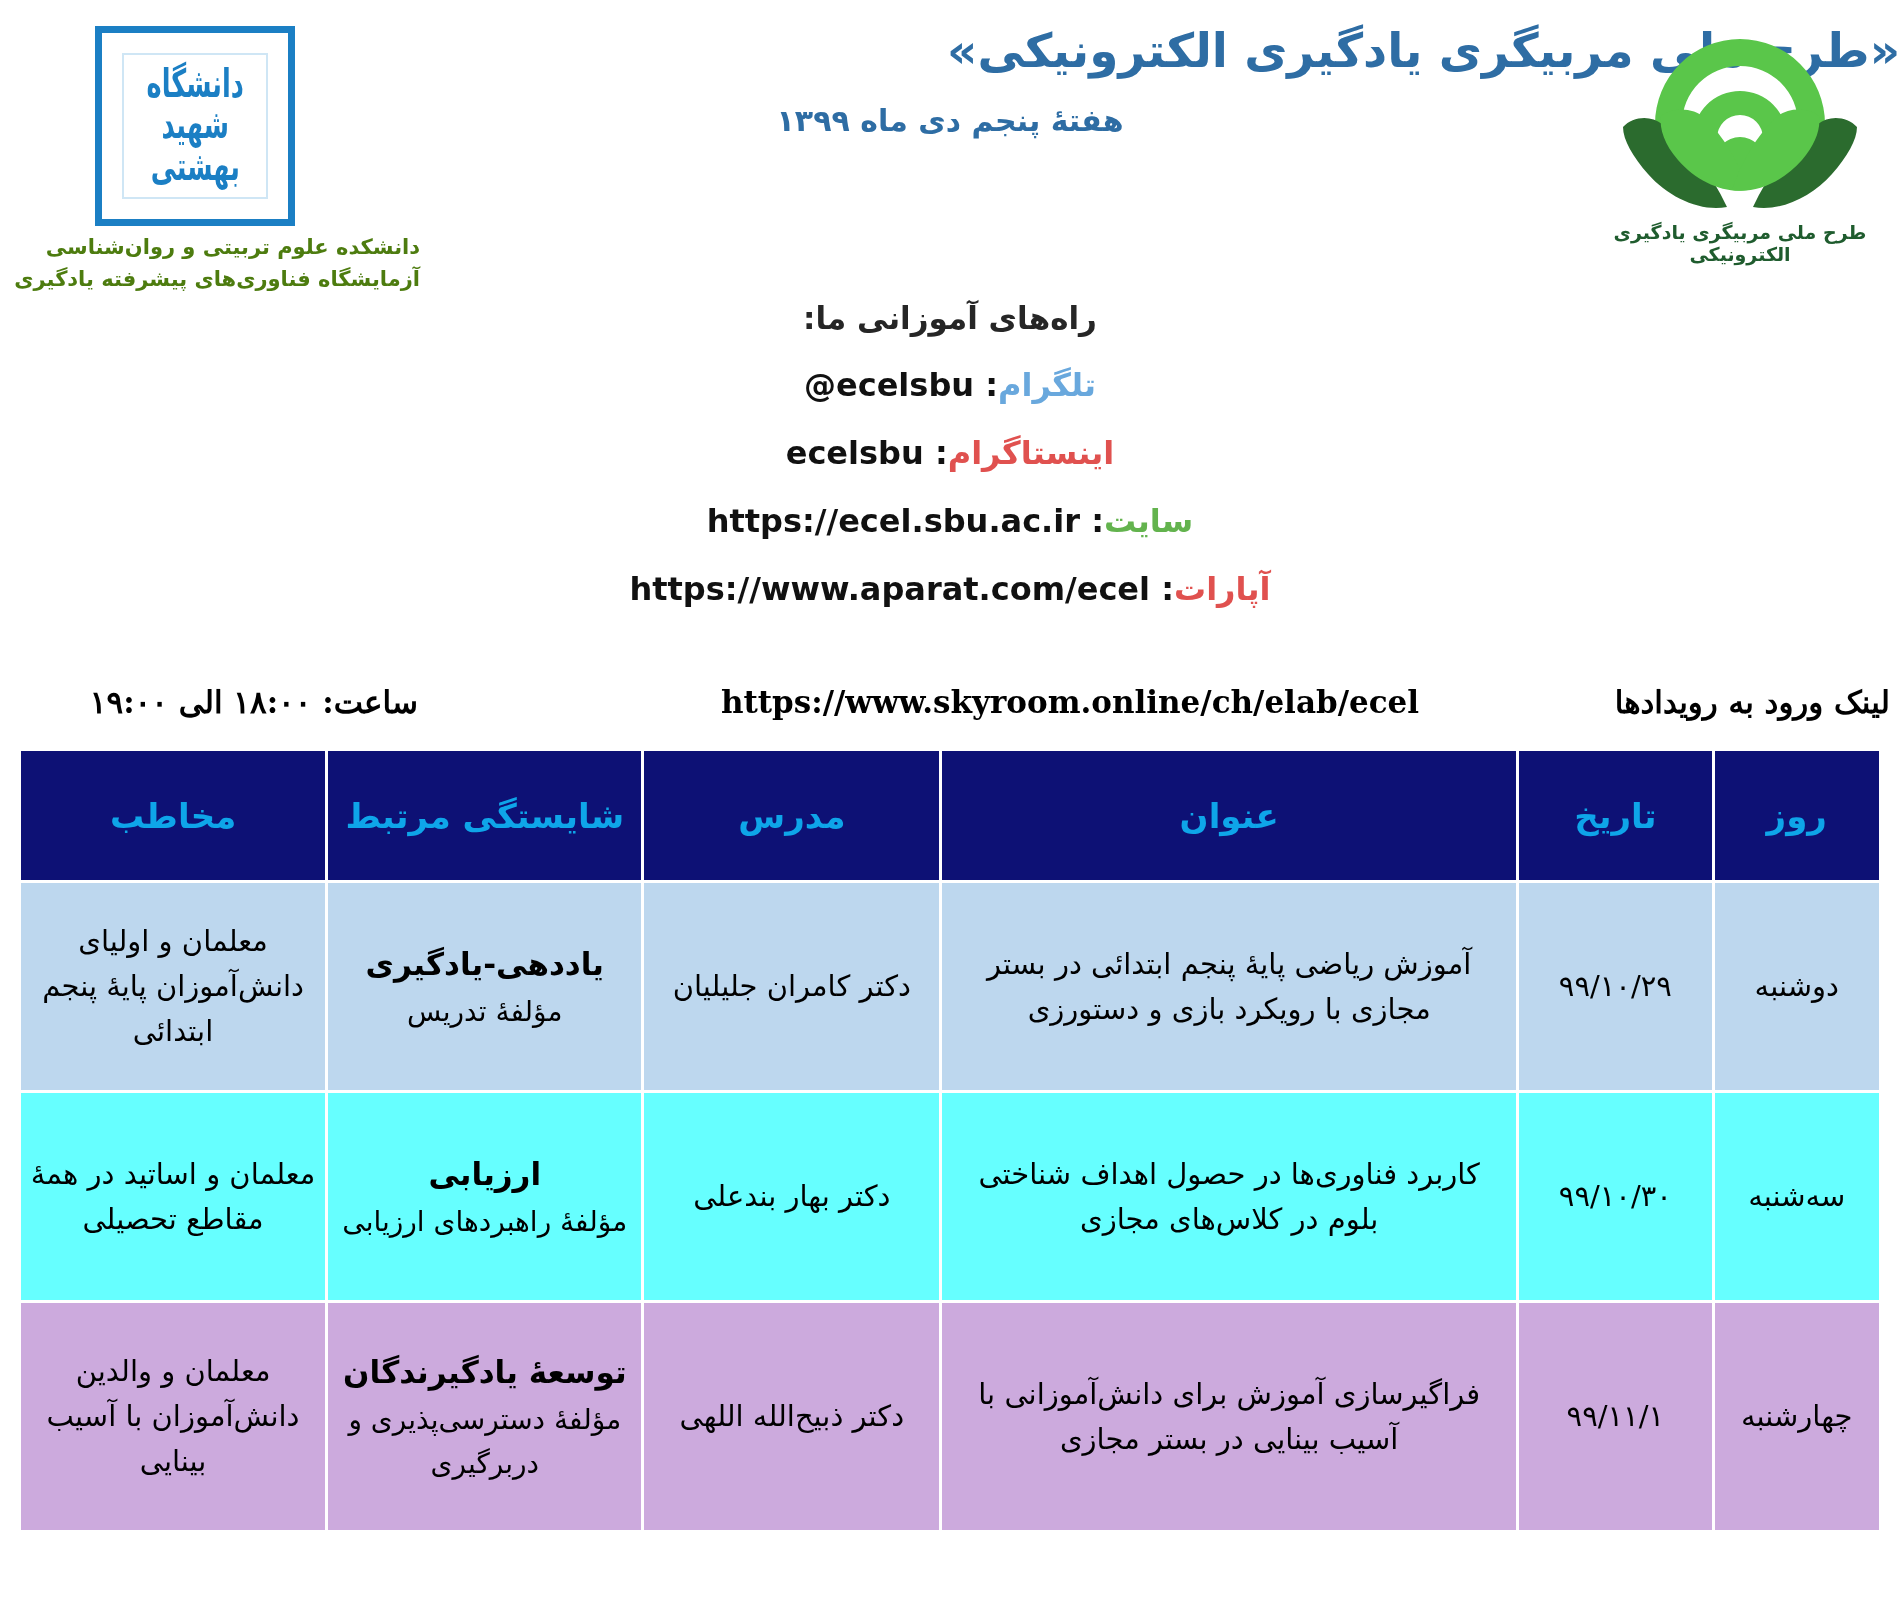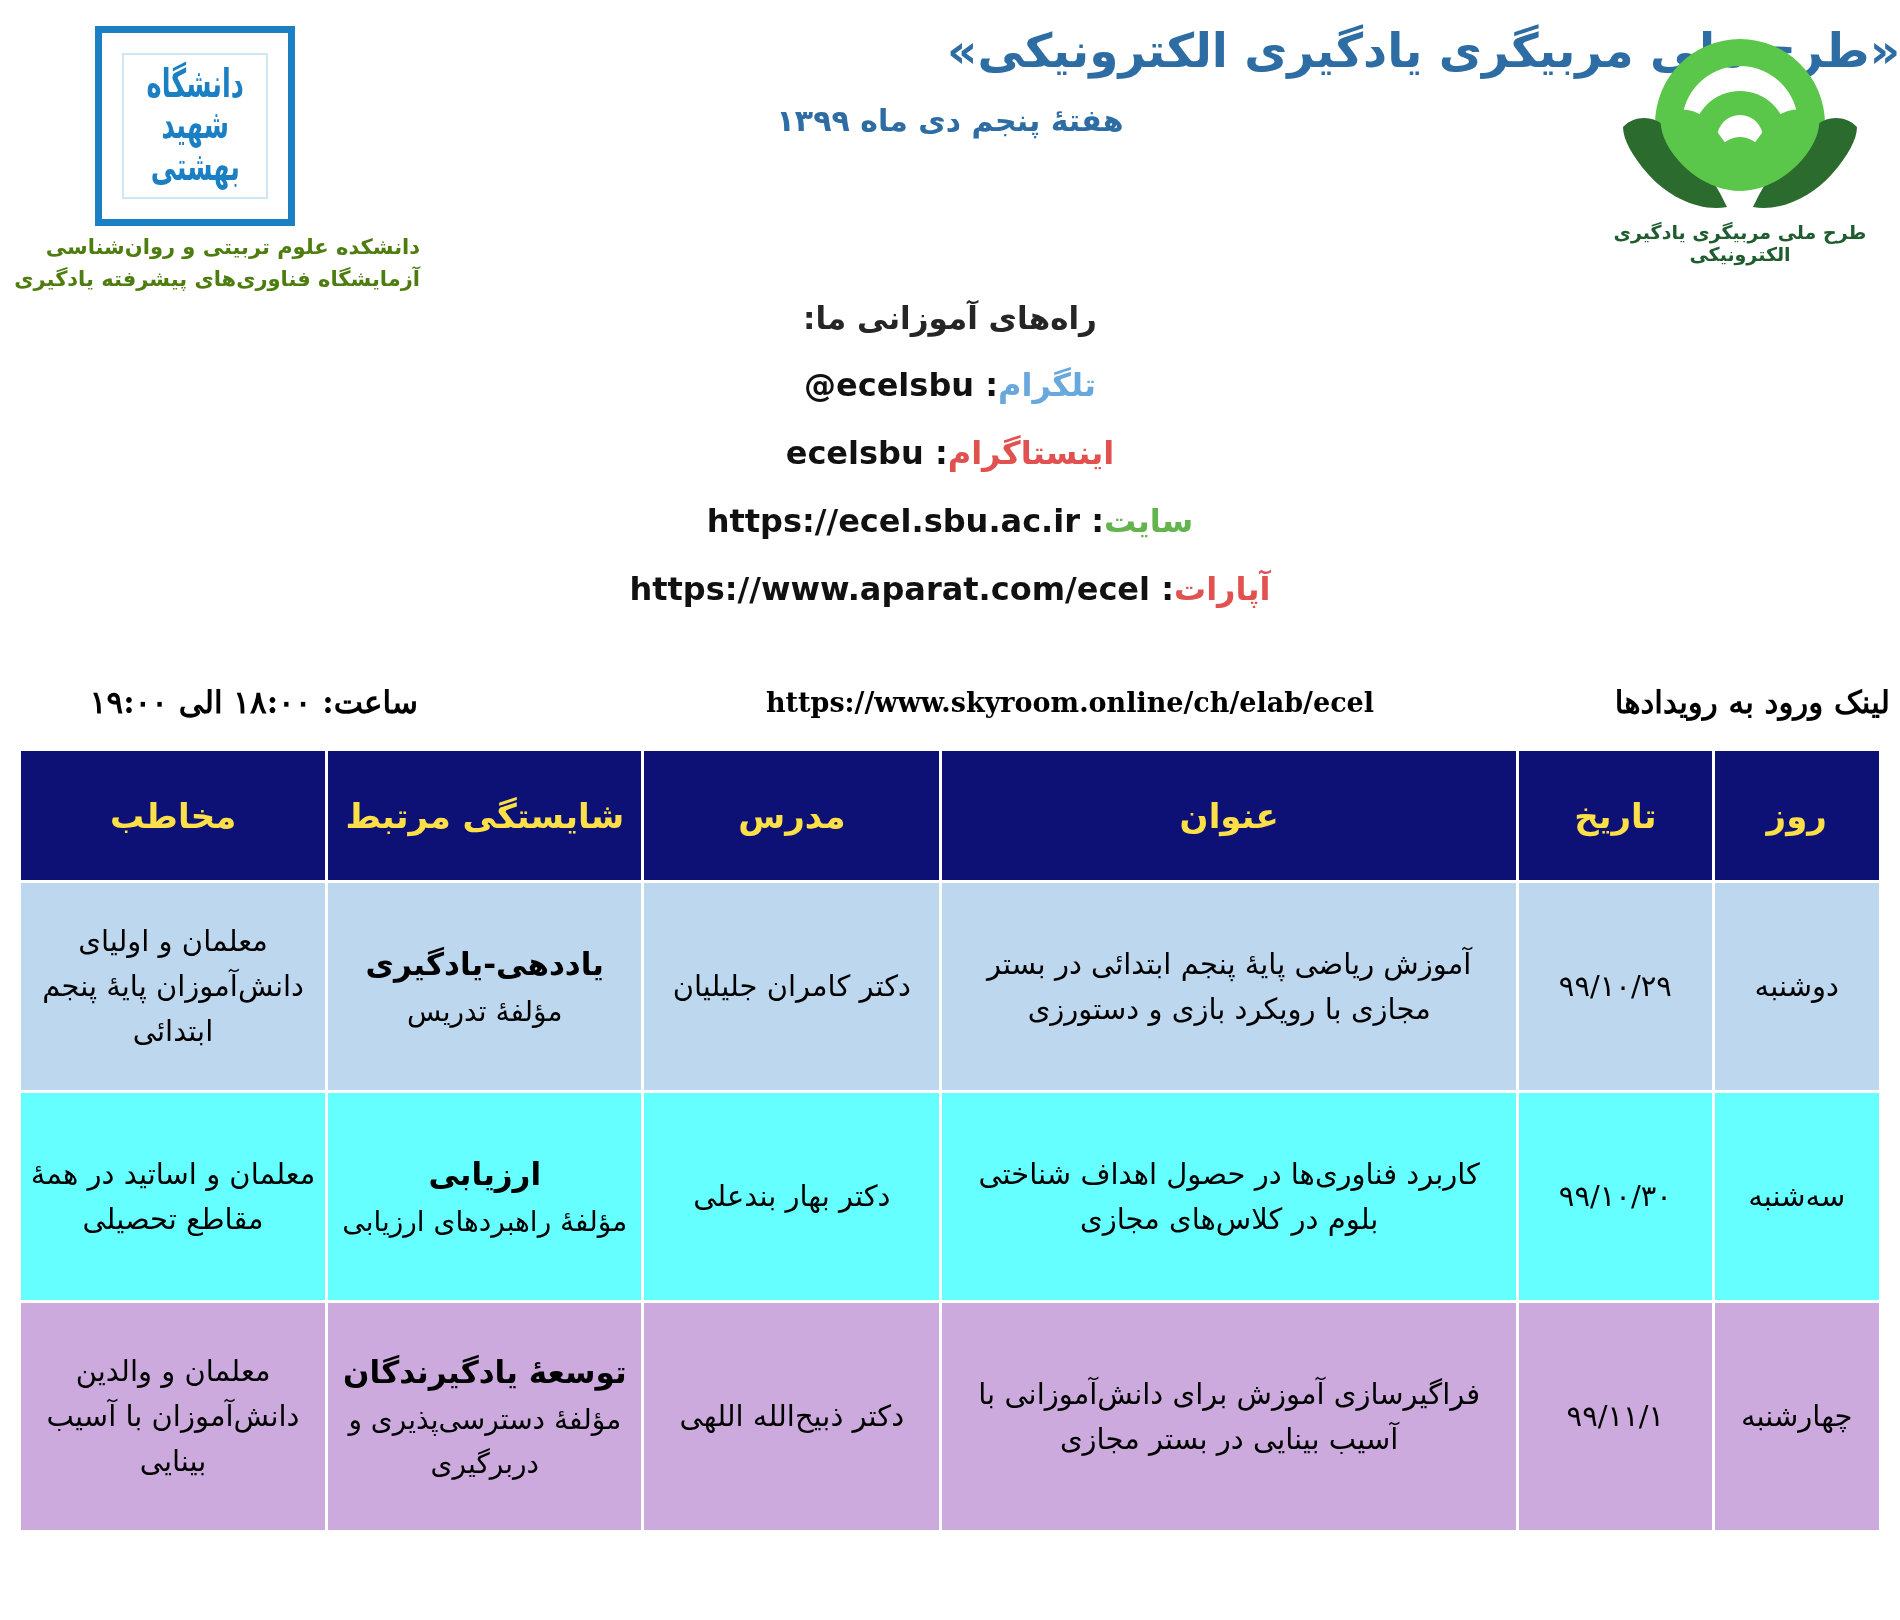--- a/index.html
+++ b/index.html
@@ -183,21 +183,21 @@
     font-size: 31px;
     font-weight: bold;
     direction: rtl;
     padding-right: 12px;
     box-sizing: border-box;
   }
   .linkbar .url {
     order: 2;
     flex: 1 1 auto;
     text-align: center;
-    font-size: 27px;
+    font-size: 31px;
     font-weight: bold;
     direction: ltr;
     padding-left: 140px;
     box-sizing: border-box;
   }
   .linkbar .lead {
     order: 1;
     flex: 0 0 auto;
     width: 330px;
     text-align: right;
@@ -224,21 +224,21 @@
   table.schedule th,
   table.schedule td {
     border: 3px solid #ffffff;
     vertical-align: middle;
     text-align: center;
     padding: 6px 8px;
     box-sizing: border-box;
   }
   table.schedule thead th {
     background: #0d1175;
-    color: #fde047;
+    color: #0ea5e9;
     font-size: 34px;
     font-weight: bold;
     height: 132px;
   }
   table.schedule tbody td {
     font-size: 29px;
     line-height: 1.55;
     color: #000000;
   }
   .col-day     { width: 9.0%; }

